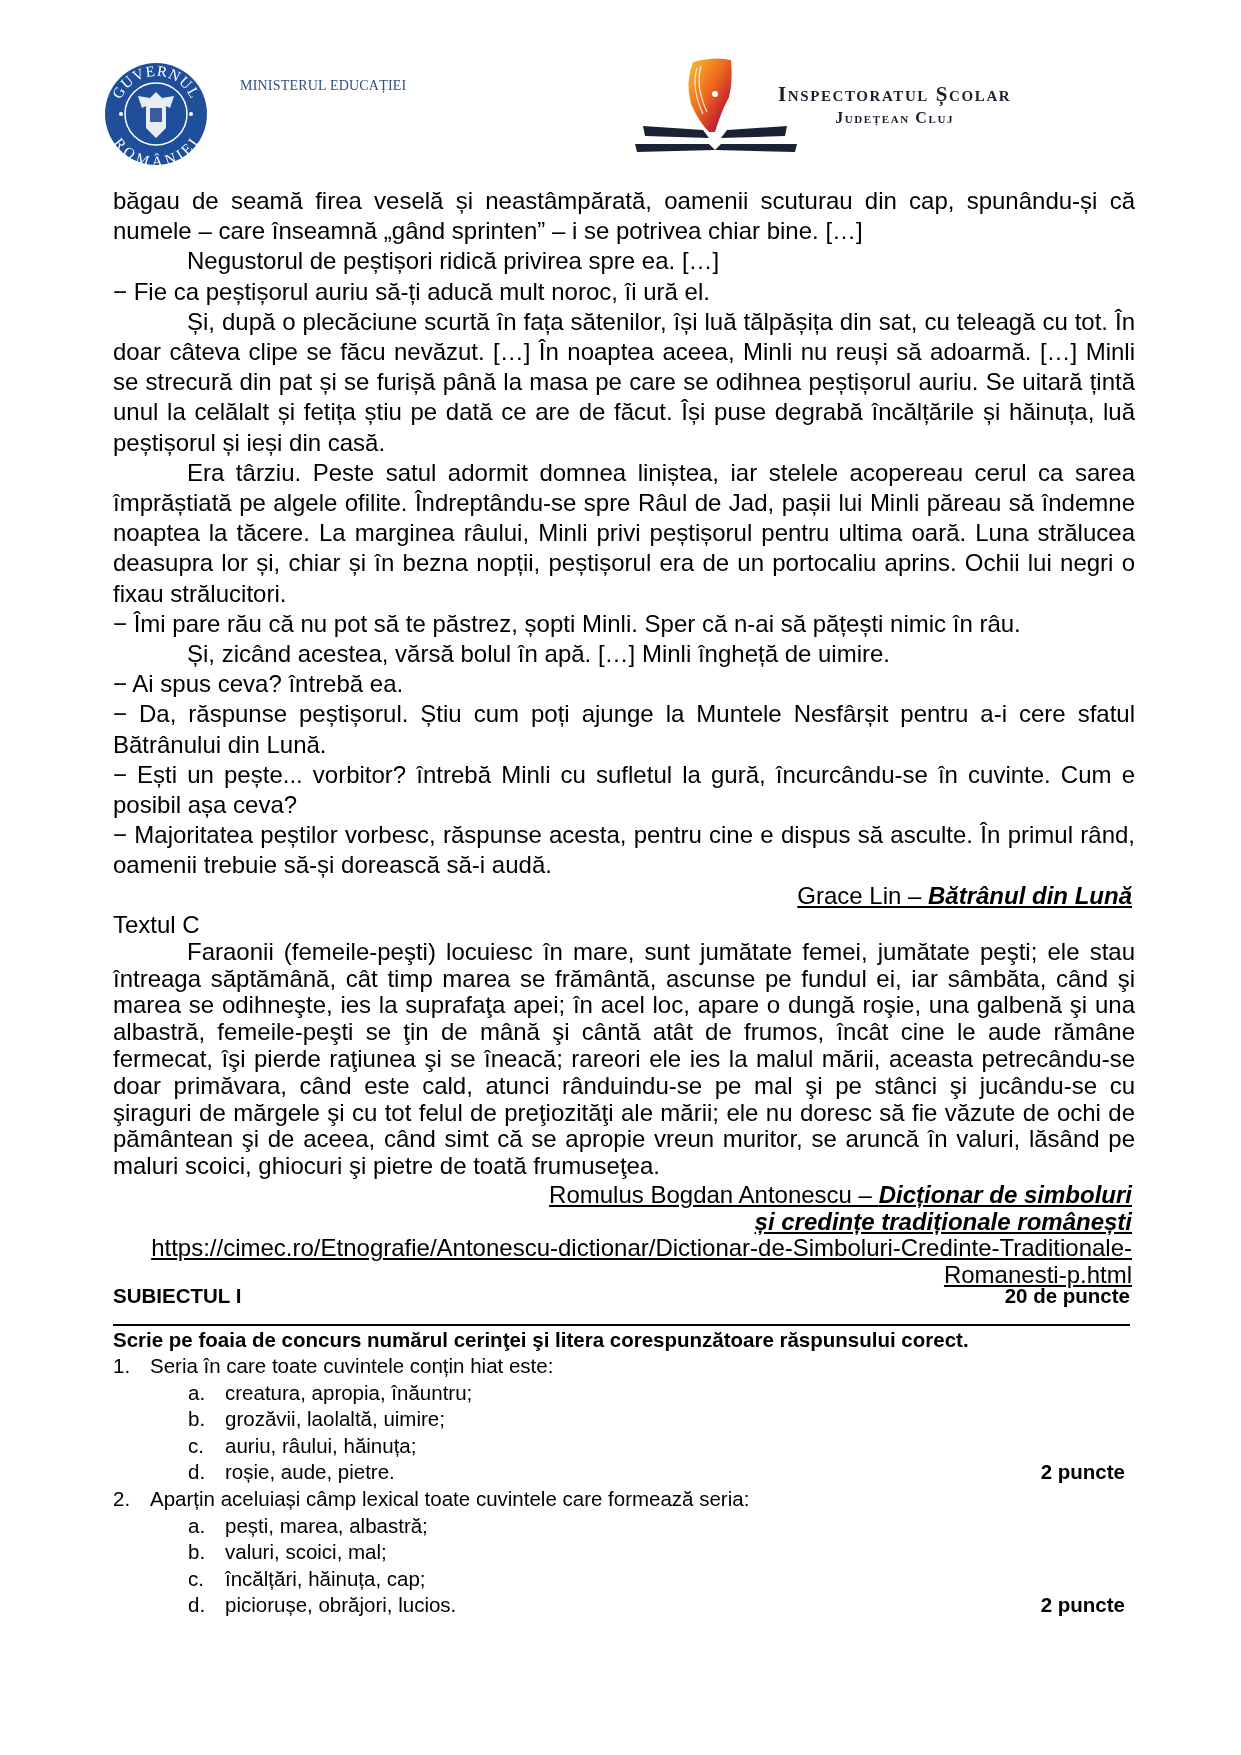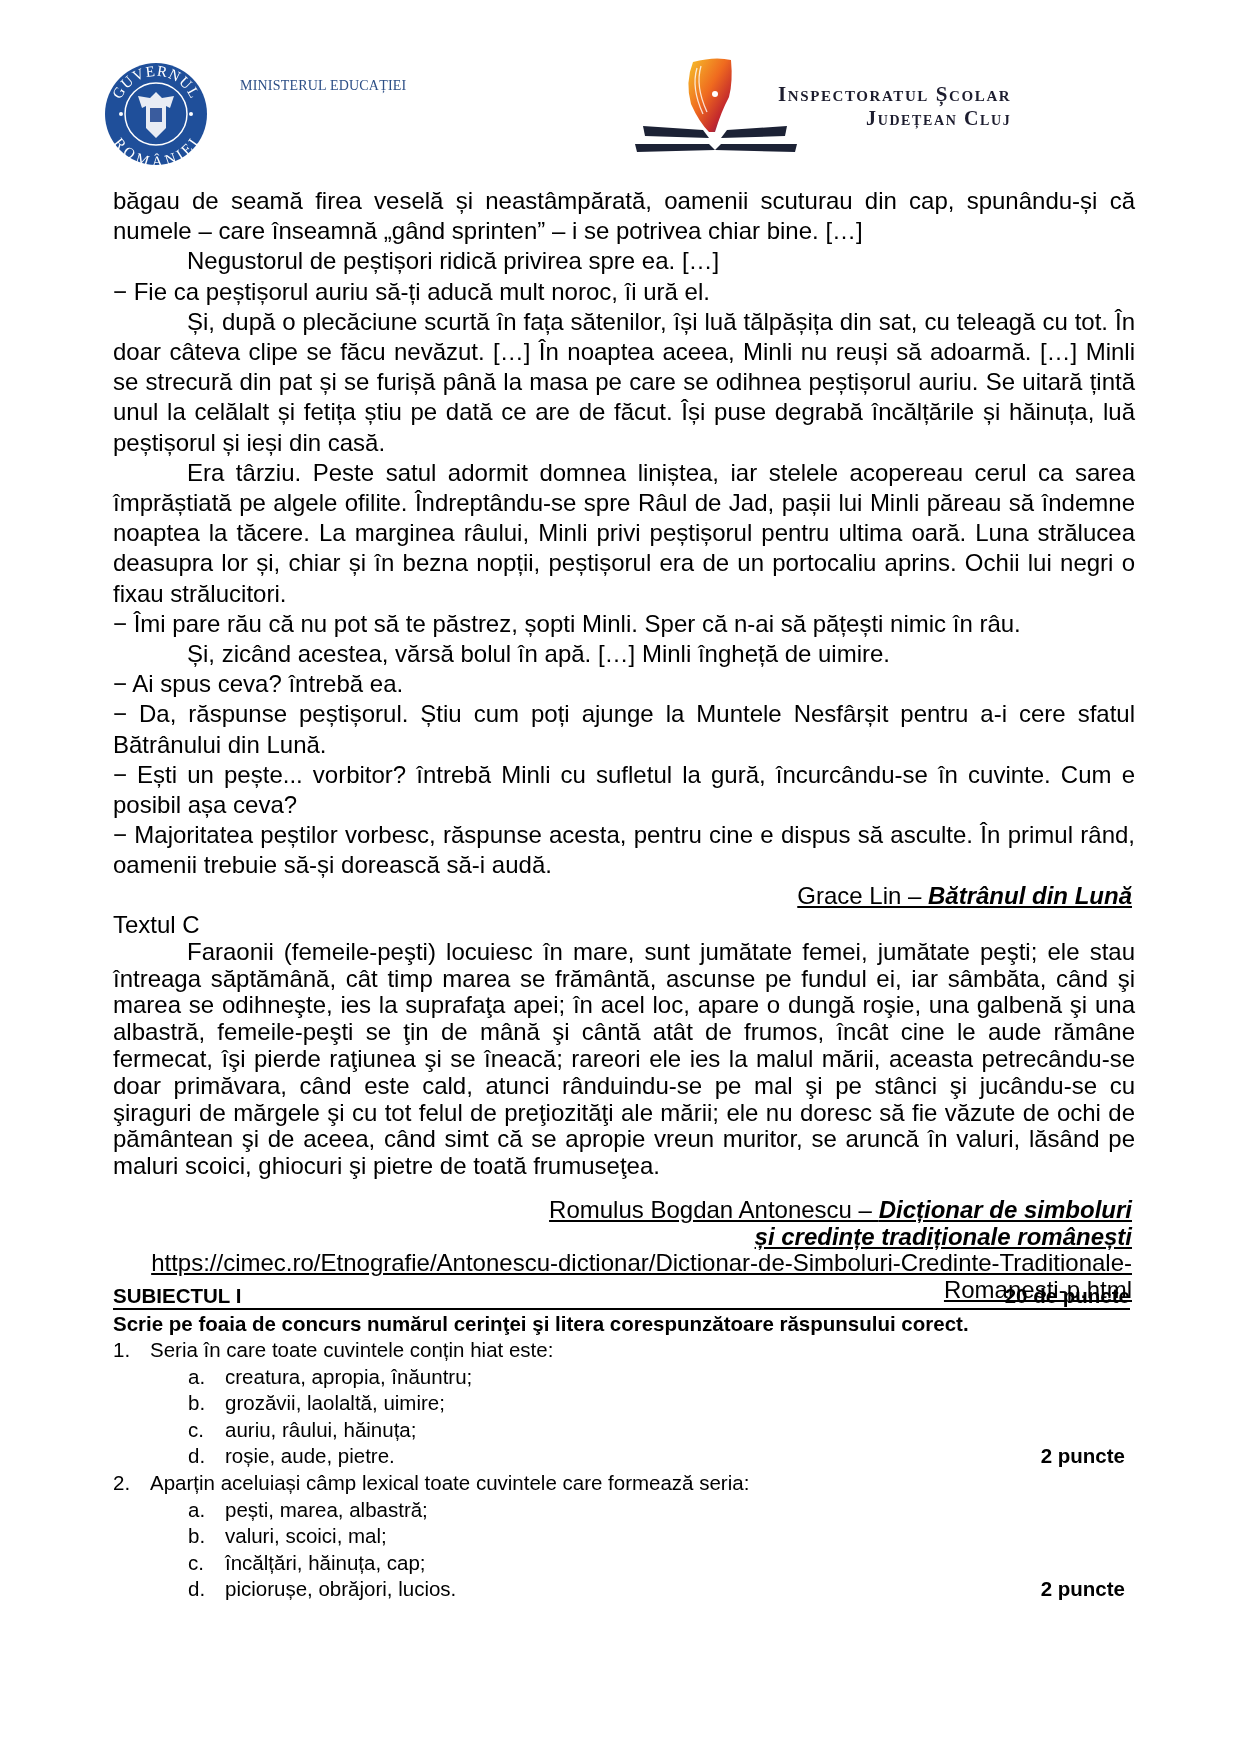--- a/index.html
+++ b/index.html
@@ -7,35 +7,35 @@
            font-family: "Liberation Sans", sans-serif; color: #000; }
     .header { position: absolute; left: 0; top: 0; width: 1241px; height: 165px; }
     .gov-logo { position: absolute; left: 104px; top: 62px; width: 104px; height: 104px; }
     .ministry { position: absolute; left: 240px; top: 78px; font-family: "Liberation Serif", serif;
                 font-size: 14px; color: #2d4f86; letter-spacing: 0.2px; }
     .isj-logo { position: absolute; left: 625px; top: 52px; width: 190px; height: 105px; }
     .isj-text { position: absolute; left: 778px; top: 82px; font-family: "Liberation Serif", serif;
                 font-weight: bold; color: #1c1c2e; text-align: center; font-variant: small-caps;
                 letter-spacing: 1.6px; }
     .isj-text .l1 { font-size: 21px; line-height: 24px; }
-    .isj-text .l2 { font-size: 20px; line-height: 24px; text-align: right; }
+    .isj-text .l2 { font-size: 16px; line-height: 24px; }
 
     .content { position: absolute; left: 113px; top: 186px; width: 1022px;
                font-size: 24px; line-height: 30.2px; }
     .p { margin: 0; text-align: justify; }
     .p.last { text-align-last: left; }
     .indent { text-indent: 74px; }
     .right { text-align: right; text-decoration: underline; }
     .b { font-weight: normal; }
     .bi { font-weight: bold; font-style: italic; }
     .textC { line-height: 26.8px; }
     .src { line-height: 26.5px; }
     .subj { position: absolute; left: 113px; top: 1285px; width: 1017px; font-size: 20.5px; }
     .subj-head { display: flex; justify-content: space-between; font-weight: bold;
-                 border-bottom: 2px solid #000; line-height: 22px; padding-bottom: 1px; }
+                 border-bottom: 2px solid #000; line-height: 22px; padding-bottom: 17px; }
     .subj-head span { text-decoration: none; }
     .instr { font-weight: bold; line-height: 27px; }
     .q { line-height: 26.6px; position: relative; }
     .qnum { display: inline-block; width: 37px; }
     .opt { padding-left: 75px; line-height: 26.6px; position: relative; }
     .optl { display: inline-block; width: 37px; }
     .pts { position: absolute; right: 5px; top: 0; font-weight: bold; }
   </style>
 </head>
 <body>
@@ -99,21 +99,21 @@
   <p class="p last">− Ești un pește... vorbitor? întrebă Minli cu sufletul la gură, încurcându-se în cuvinte. Cum e posibil așa ceva?</p>
   <p class="p last">− Majoritatea peștilor vorbesc, răspunse acesta, pentru cine e dispus să asculte. În primul rând, oamenii trebuie să-și dorească să-i audă.</p>
   <p class="p right" style="padding-right:3px;">
     <span>Grace Lin – </span><span class="bi">Bătrânul din Lună</span>
   </p>
 
   <p class="p b" style="line-height:28px;">Textul C</p>
   <p class="p indent textC last">
     <span class="b">Faraonii</span><span> (femeile-peşti) locuiesc în mare, sunt jumătate femei, jumătate peşti; ele stau întreaga săptămână, cât timp marea se frământă, ascunse pe fundul ei, iar sâmbăta, când şi marea se odihneşte, ies la suprafaţa apei; în acel loc, apare o dungă roşie, una galbenă şi una albastră, femeile-peşti se ţin de mână şi cântă atât de frumos, încât cine le aude rămâne fermecat, îşi pierde raţiunea şi se îneacă; rareori ele ies la malul mării, aceasta petrecându-se doar primăvara, când este cald, atunci rânduindu-se pe mal şi pe stânci şi jucându-se cu şiraguri de mărgele şi cu tot felul de preţiozităţi ale mării; ele nu doresc să fie văzute de ochi de pământean şi de aceea, când simt că se apropie vreun muritor, se aruncă în valuri, lăsând pe maluri scoici, ghiocuri şi pietre de toată frumuseţea.</span>
   </p>
-  <div class="src right" style="padding-right:3px; margin-top:17px;">
+  <div class="src right" style="padding-right:3px; margin-top:2px;">
     <div><span>Romulus Bogdan Antonescu – </span><span class="bi">Dicționar de simboluri</span></div>
     <div class="bi">și credințe tradiționale românești</div>
     <div>https://cimec.ro/Etnografie/Antonescu-dictionar/Dictionar-de-Simboluri-Credinte-Traditionale-</div>
     <div>Romanesti-p.html</div>
   </div>
 </div>
 
 <div class="subj">
   <div class="subj-head">
     <span>SUBIECTUL I</span>

